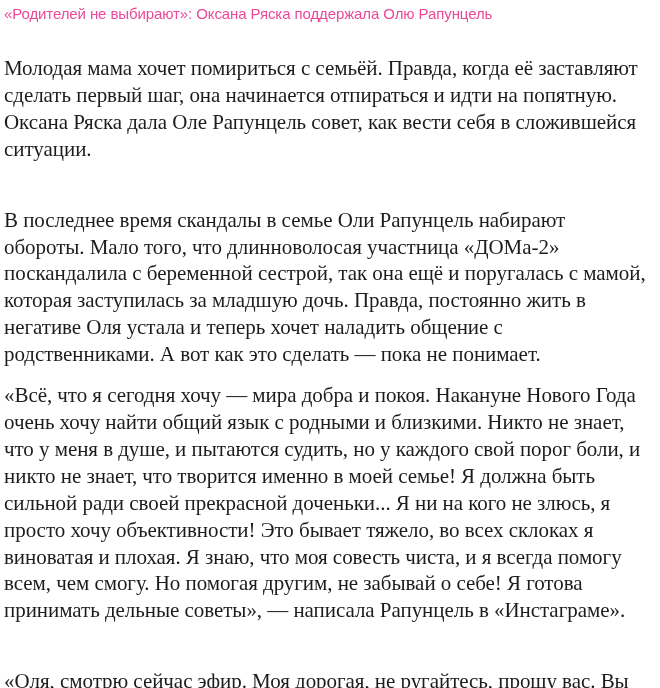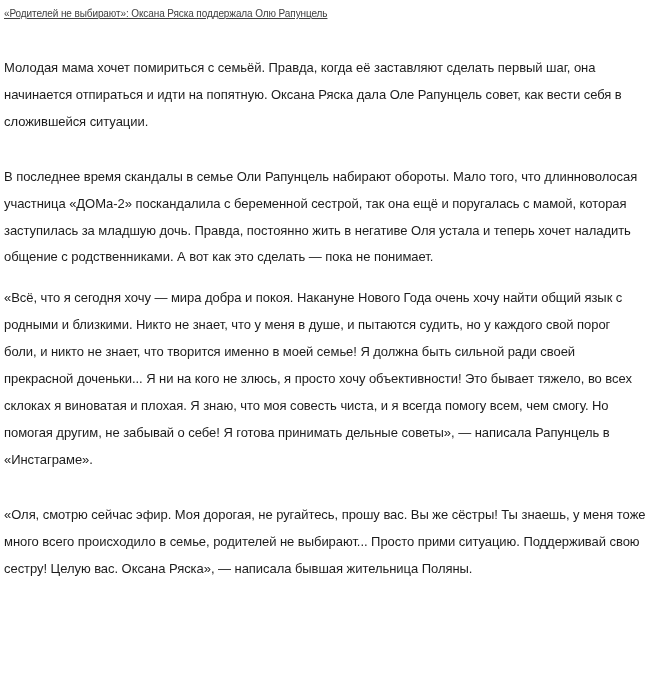--- a/index.html
+++ b/index.html
@@ -17,43 +17,43 @@
     -webkit-font-smoothing: antialiased;
   }
 
   .article {
     box-sizing: border-box;
     width: 660px;
     padding: 4px 14px 0 4px;
   }
 
   .article-title {
-    font-size: 10px;
+    font-size: 15px;
     line-height: 20px;
     font-weight: 400;
-    color: #404040;
+    color: #ec4899;
     margin: 0 0 0 0;
     letter-spacing: -0.1px;
     white-space: nowrap;
-    text-decoration: underline;
   }
 
   .body-block {
-    font-size: 13px;
+    font-size: 21px;
     line-height: 26.9px;
     font-weight: 400;
     color: #1c1c1c;
     margin: 0;
     text-align: left;
     letter-spacing: -0.05px;
+    font-family: Liberation Serif, serif;
   }
 
   
   .gap-lg { margin-top: 31px; }
-  .gap-md { margin-top: 28px; }
+  .gap-md { margin-top: 44px; }
   .gap-none { margin-top: 14px; }
 </style>
 </head>
 <body>
 
 <div class="article">
 
   <h1 class="article-title">«Родителей не выбирают»: Оксана Ряска поддержала Олю Рапунцель</h1>
 
   <p class="body-block gap-lg">Молодая мама хочет помириться с семьёй. Правда, когда её заставляют сделать первый шаг, она начинается отпираться и идти на попятную. Оксана Ряска дала Оле Рапунцель совет, как вести себя в сложившейся ситуации.</p>

